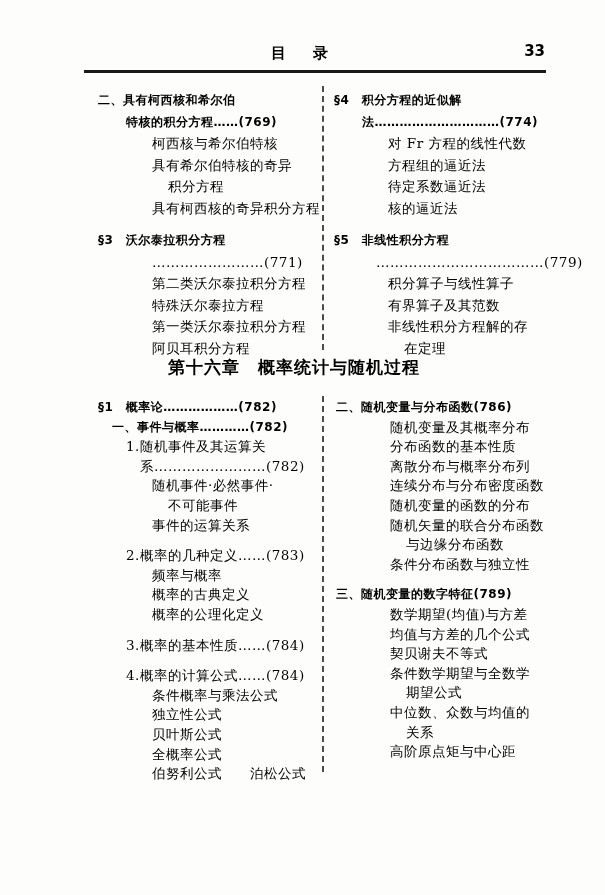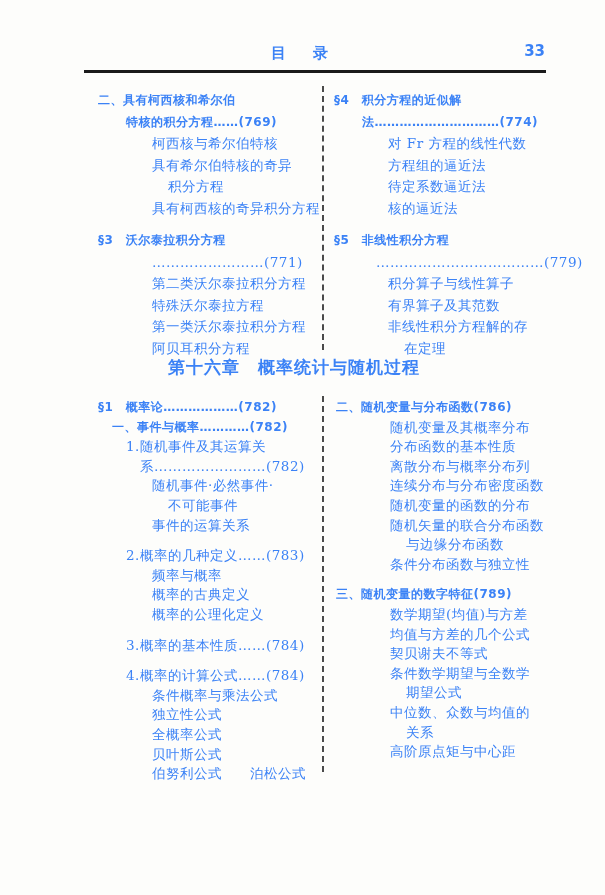--- a/index.html
+++ b/index.html
@@ -1,20 +1,20 @@
 <!DOCTYPE html>
 <html><head>
 <meta charset="utf-8">
 <style>
   html,body{margin:0;padding:0;background:#e8e8e8;}
   .page{
     position:relative;
     width:605px;height:895px;
     background:#fdfdfb;
-    color:#3b82f6;
+    color:#000000;
     font-family:"DejaVu Serif","Liberation Serif",serif;
     overflow:hidden;
   }
   
   .header-title{
     position:absolute;top:44px;left:0;right:0;
     text-align:center;
     font-size:15px;letter-spacing:6px;
     font-weight:bold;
   }
@@ -117,22 +117,22 @@
       <div class="line ind5">不可能事件</div>
       <div class="line ind4">事件的运算关系</div>
       <div class="line ind2 gap">2.概率的几种定义……(783)</div>
       <div class="line ind4">频率与概率</div>
       <div class="line ind4">概率的古典定义</div>
       <div class="line ind4">概率的公理化定义</div>
       <div class="line ind2 gap">3.概率的基本性质……(784)</div>
       <div class="line ind2 gap">4.概率的计算公式……(784)</div>
       <div class="line ind4">条件概率与乘法公式</div>
       <div class="line ind4">独立性公式</div>
+      <div class="line ind4">贝叶斯公式</div>
       <div class="line ind4">全概率公式</div>
-      <div class="line ind4">贝叶斯公式</div>
       <div class="line ind4">伯努利公式　　泊松公式</div>
     </div>
   <div class="col col-bottom-right">
       <div class="line ind0 bold">二、随机变量与分布函数(786)</div>
       <div class="line ind4">随机变量及其概率分布</div>
       <div class="line ind4">分布函数的基本性质</div>
       <div class="line ind4">离散分布与概率分布列</div>
       <div class="line ind4">连续分布与分布密度函数</div>
       <div class="line ind4">随机变量的函数的分布</div>
       <div class="line ind4">随机矢量的联合分布函数</div>

